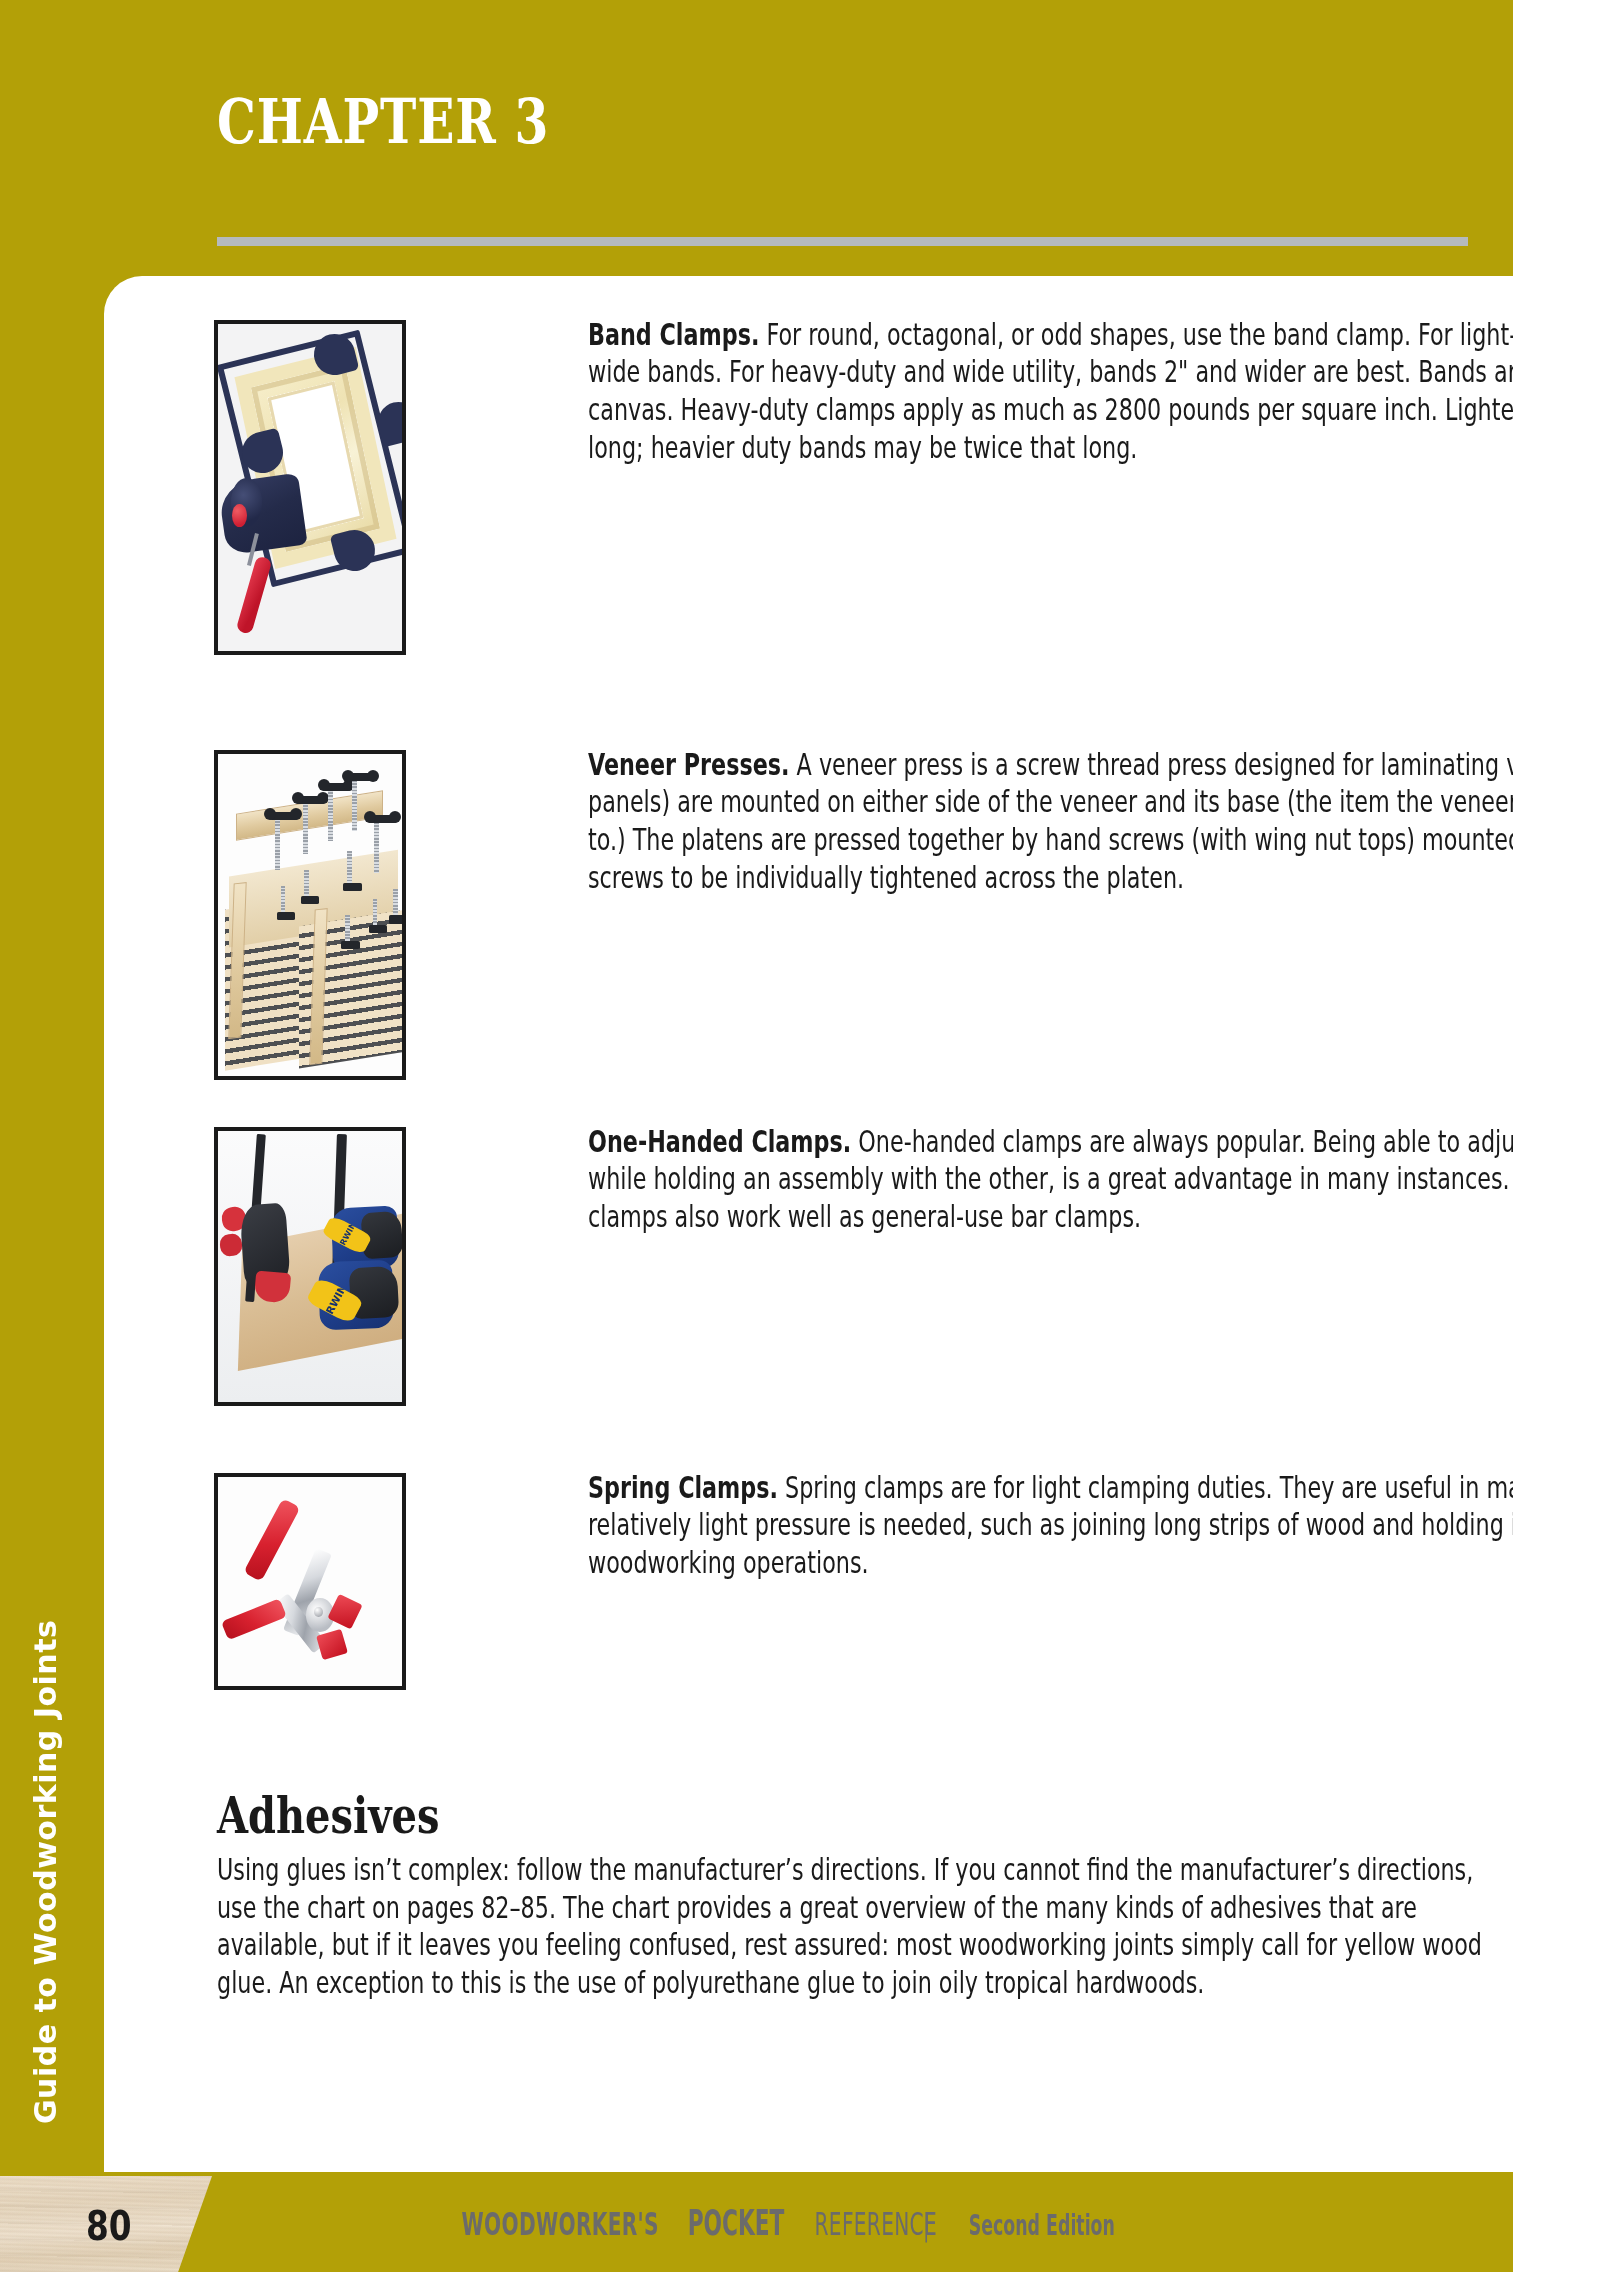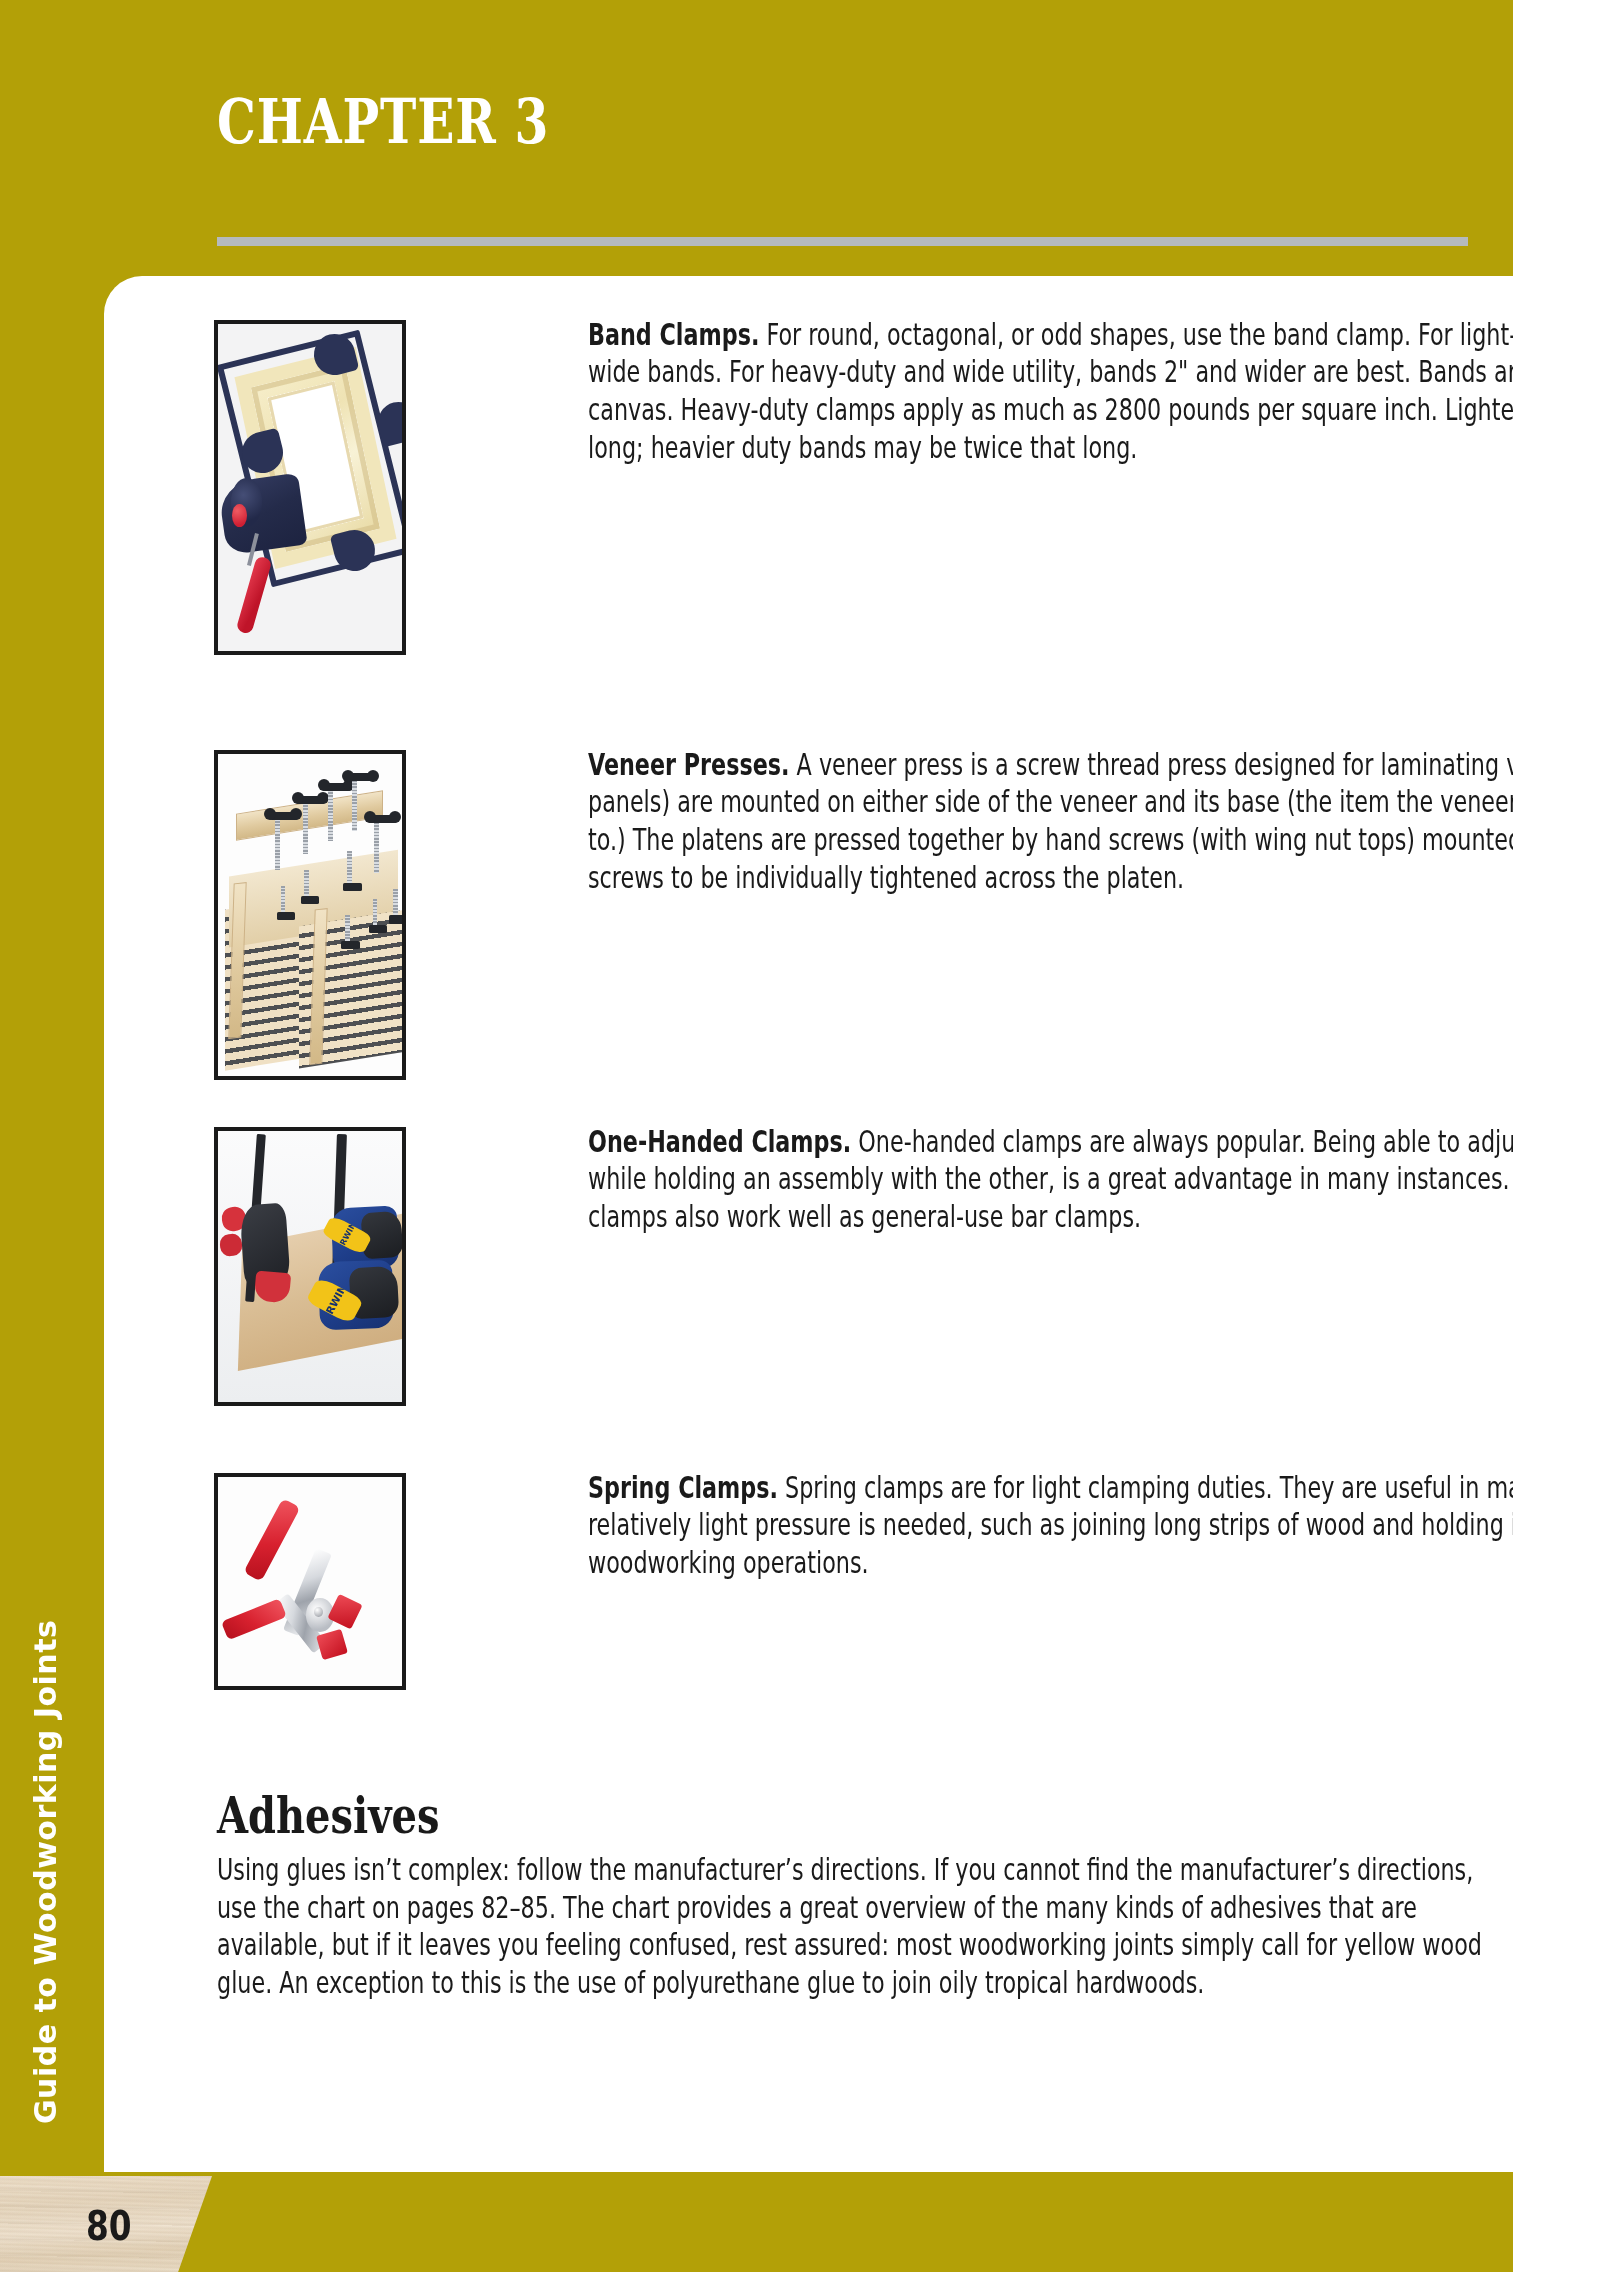--- a/index.html
+++ b/index.html
@@ -504,15 +504,22 @@
       <b>Spring Clamps.</b><span> Spring clamps are for light clamping duties. They are useful in many applications where relatively light pressure is needed, such as joining long strips of wood and holding items in position for light woodworking operations.</span>
     </div>
   </div>
 
   <div id="adhesives-heading">Adhesives</div>
   <div id="adhesives-body">Using glues isn’t complex: follow the manufacturer’s directions. If you cannot find the manufacturer’s directions, use the chart on pages 82–85. The chart provides a great overview of the many kinds of adhesives that are available, but if it leaves you feeling confused, rest assured: most woodworking joints simply call for yellow wood glue. An exception to this is the use of polyurethane glue to join oily tropical hardwoods.</div>
 
   <div id="wood-tab"></div>
   <div id="page-number">80</div>
 
+  <div id="footer-line">
+    <span class="fl fl-a">WOODWORKER'S</span>
+    <span class="fl fl-b">POCKET</span>
+    <span class="fl fl-c">REFERENCE</span>
+    <span class="fl fl-pipe">|</span>
+    <span class="fl fl-d">Second Edition</span>
+  </div>
 
 </div>
 
 
 </body></html>

